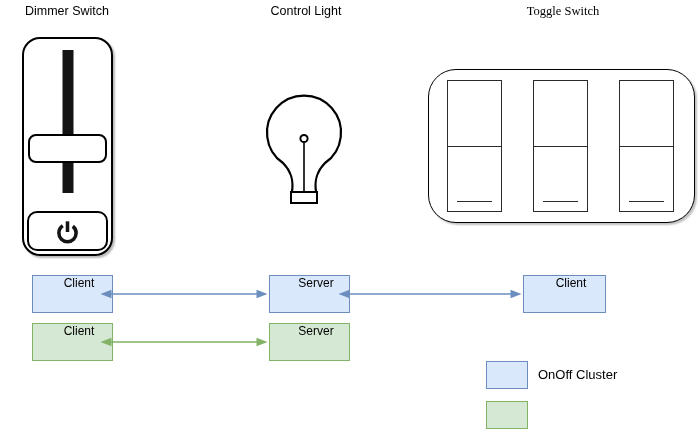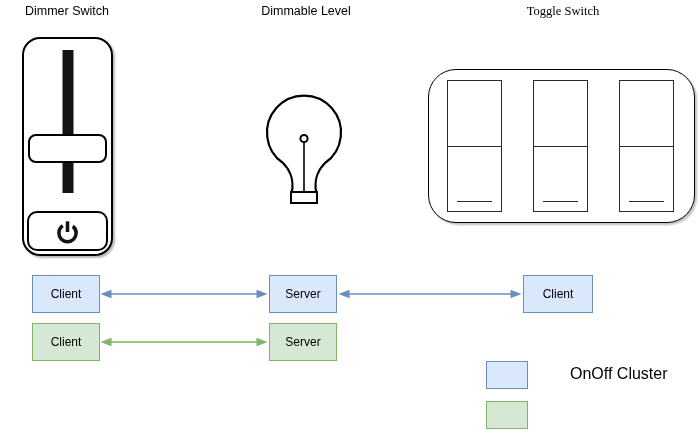--- a/index.html
+++ b/index.html
@@ -45,40 +45,40 @@
     position:absolute;left:-1px;right:-1px;top:65px;height:0;
     border-top:1.5px solid #2b2b2b;
   }
   .rocker-line{
     position:absolute;left:9px;right:9px;bottom:9px;height:0;
     border-top:1.5px solid #2b2b2b;
   }
   
   .box{
     position:absolute;width:66px;height:36px;
-    display:flex;align-items:center;justify-content:center;
-    font-size:12px;color:#000;
+    display:flex;align-items:flex-start;justify-content:center;
+    font-size:12px;color:#000;padding-left:13px;
   }
   .onoff{background:#dae8fc;border:1px solid #6c8ebf;}
   .level{background:#d5e8d4;border:1px solid #82b366;}
   
   .legend-swatch{position:absolute;width:40px;height:26px;}
   .legend-label{
     position:absolute;height:28px;display:flex;align-items:center;
-    font-size:16px;color:#000;white-space:nowrap;margin-left:32px;
+    font-size:13px;color:#000;white-space:nowrap;
   }
   .arrow{position:absolute;}
 </style>
 </head>
 <body>
 
 <div id="canvas">
 
   <div class="title" style="left:7px;">Dimmer Switch</div>
-  <div class="title" style="left:246px;">Dimmable Level</div>
+  <div class="title" style="left:246px;">Control Light</div>
   <div class="title" style="left:503px;font-family:Liberation Serif, serif;">Toggle Switch</div>
 
   <div class="dimmer">
     <div class="dimmer-track"></div>
     <div class="dimmer-handle"></div>
     <div class="dimmer-power">
       <svg width="27" height="27" viewBox="0 0 26 26">
         <circle cx="13" cy="14.5" r="8.3" fill="none" stroke="#141414" stroke-width="3.4" stroke-dasharray="34.1 10.2 60"></circle>
         <line x1="13" y1="3.2" x2="13" y2="13.5" stroke="#141414" stroke-width="3.4"></line>
       </svg>

